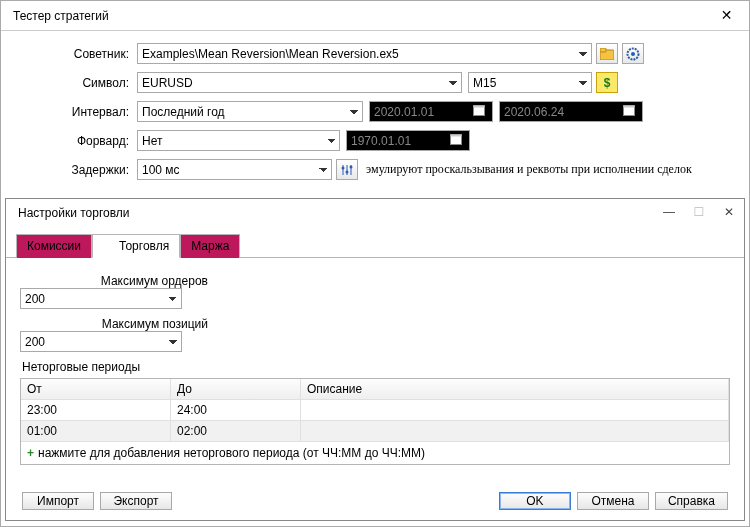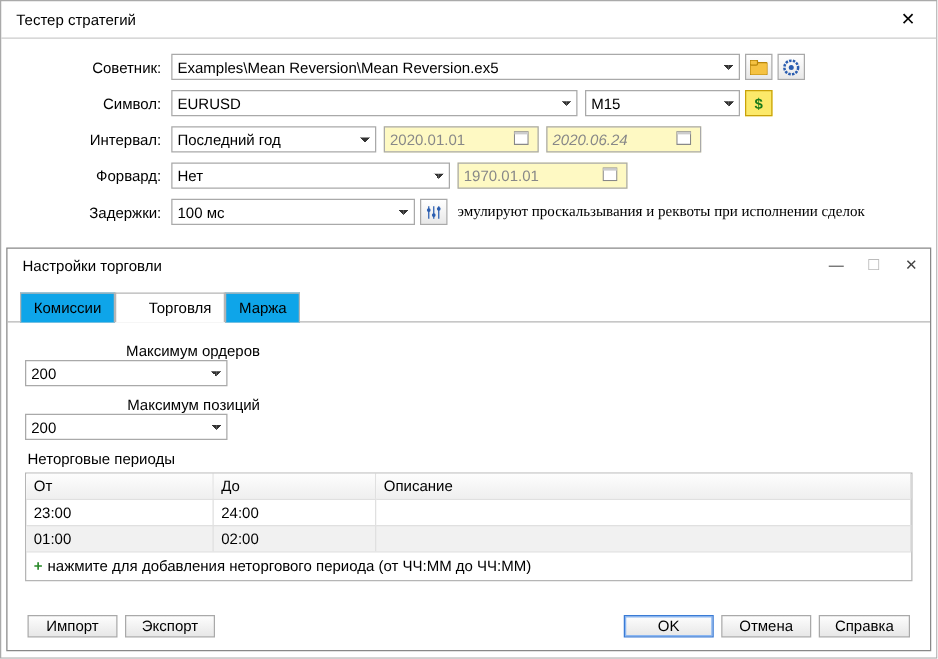--- a/index.html
+++ b/index.html
@@ -9,29 +9,29 @@
 .titlebar { display: flex; justify-content: space-between; align-items: center; height: 30px; padding: 0 0 0 12px; border-bottom: 1px solid #ccc; }
 .titlebar .title { font-size: 12px; }
 .titlebar .close { width: 45px; height: 30px; text-align: center; line-height: 28px; font-size: 14px; cursor: pointer; }
 .winbtns { display: flex; }
 .winbtn { width: 30px; height: 28px; text-align: center; line-height: 26px; font-size: 12px; color: #444; cursor: pointer; }
 .form { padding: 12px 24px 8px 18px; }
 .row { display: flex; align-items: center; margin-bottom: 8px; }
 .label { width: 118px; text-align: right; padding-right: 8px; white-space: nowrap; }
 .combo, .tinput { border: 1px solid #a9a9a9; background: #fff; height: 21px; font: inherit; padding: 1px 4px; }
 .combo { appearance: none; -webkit-appearance: none; background-image: linear-gradient(45deg, transparent 50%, #333 50%), linear-gradient(-45deg, transparent 50%, #333 50%); background-position: right 8px top 8px, right 4px top 8px; background-size: 4px 4px; background-repeat: no-repeat; padding-right: 20px; }
-.tinput.disabled { color: #888; background: #fef9c3; }
+.tinput.disabled { color: #888; background: #000000; }
 .iconbtn { width: 22px; height: 21px; border: 1px solid #a9a9a9; background: linear-gradient(#fff,#e8e8e8); display: inline-flex; align-items: center; justify-content: center; margin-left: 4px; cursor: pointer; font-size: 12px; }
 svg.cal { width: 12px; height: 12px; }
 .icon-slot { width: 14px; height: 16px; display: inline-block; margin-left: -20px; margin-right: 6px; pointer-events: none; }
 .desc { margin-left: 8px; color: #000; white-space: nowrap; overflow: hidden; font-family: Liberation Serif, serif; }
 .w2 { left: 5px; top: 198px; width: 740px; height: 323px; border: 1px solid #888; }
 .w2 .titlebar { border-bottom: none; height: 28px; }
 .tabs { display: flex; padding: 6px 10px 0 10px; border-bottom: 1px solid #b5b5b5; }
-.tab { padding: 4px 10px; border: 1px solid #b5b5b5; border-bottom: none; background: #0ea5e9; margin-right: 0; position: relative; top: 1px; cursor: pointer; }
+.tab { padding: 4px 10px; border: 1px solid #b5b5b5; border-bottom: none; background: #be185d; margin-right: 0; position: relative; top: 1px; cursor: pointer; }
 .tab.active { background: #fff; border-bottom: 1px solid #fff; padding-left: 26px; }
 .content { padding: 16px 14px 8px 14px; }
 .crow { display: flex; margin-bottom: 8px; flex-direction: column; }
 .crow .clabel { width: 198px; text-align: right; padding-right: 10px; }
 .section-title { margin: 6px 0 4px 2px; }
 .table { border: 1px solid #b5b5b5; }
 .thead, .trow { display: flex; }
 .thead { background: #fff; }
 .th, .td { padding: 3px 6px; border-right: 1px solid #e0e0e0; border-top: 1px solid #e0e0e0; overflow: hidden; white-space: nowrap; }
 .thead .th { border-top: none; background: linear-gradient(#fdfdfd,#efefef); }
@@ -73,36 +73,36 @@
       </span>
     </div>
     <div class="row">
       <div class="label">Символ:</div>
       <select class="combo" style="width:325px"><option>EURUSD</option></select>
       <select class="combo" style="width:124px;margin-left:6px"><option>M15</option></select>
       <span class="iconbtn" style="color:#1a7a1a;font-weight:bold;background:#fce96a;border-color:#c9a20a">$</span>
     </div>
     <div class="row">
       <div class="label">Интервал:</div>
-      <select class="combo" style="width:164px"><option>Последний год</option></select>
+      <select class="combo" style="width:226px"><option>Последний год</option></select>
       <input class="tinput disabled" style="width: 124px; margin-left: 6px;" readonly="" value="2020.01.01">
       <span class="icon-slot"><svg class="cal" viewBox="0 0 12 12">
             <rect x="0.5" y="1.5" width="11" height="10" fill="#fff" stroke="#888"></rect>
             <rect x="0.5" y="1.5" width="11" height="2" fill="#ccc"></rect>
           </svg></span>
-      <input class="tinput disabled" style="width: 124px; margin-left: 6px; font-style: italic;" readonly="" value="2020.06.24">
+      <input class="tinput disabled" style="width: 144px; margin-left: 6px;" readonly="" value="2020.06.24">
       <span class="icon-slot"><svg class="cal" viewBox="0 0 12 12">
             <rect x="0.5" y="1.5" width="11" height="10" fill="#fff" stroke="#888"></rect>
             <rect x="0.5" y="1.5" width="11" height="2" fill="#ccc"></rect>
           </svg></span>
     </div>
     <div class="row" style="margin-top:4px">
       <div class="label">Форвард:</div>
-      <select class="combo" style="width:223px"><option>Нет</option></select>
-      <input class="tinput disabled" style="width: 136px; margin-left: 6px;" readonly="" value="1970.01.01">
+      <select class="combo" style="width:203px"><option>Нет</option></select>
+      <input class="tinput disabled" style="width: 124px; margin-left: 6px;" readonly="" value="1970.01.01">
       <span class="icon-slot"><svg class="cal" viewBox="0 0 12 12">
             <rect x="0.5" y="1.5" width="11" height="10" fill="#fff" stroke="#888"></rect>
             <rect x="0.5" y="1.5" width="11" height="2" fill="#ccc"></rect>
           </svg></span>
     </div>
     <div class="row">
       <div class="label">Задержки:</div>
       <select class="combo" style="width:195px"><option>100 мс</option></select>
       <span class="iconbtn">
         <svg width="12" height="12" viewBox="0 0 12 12">

